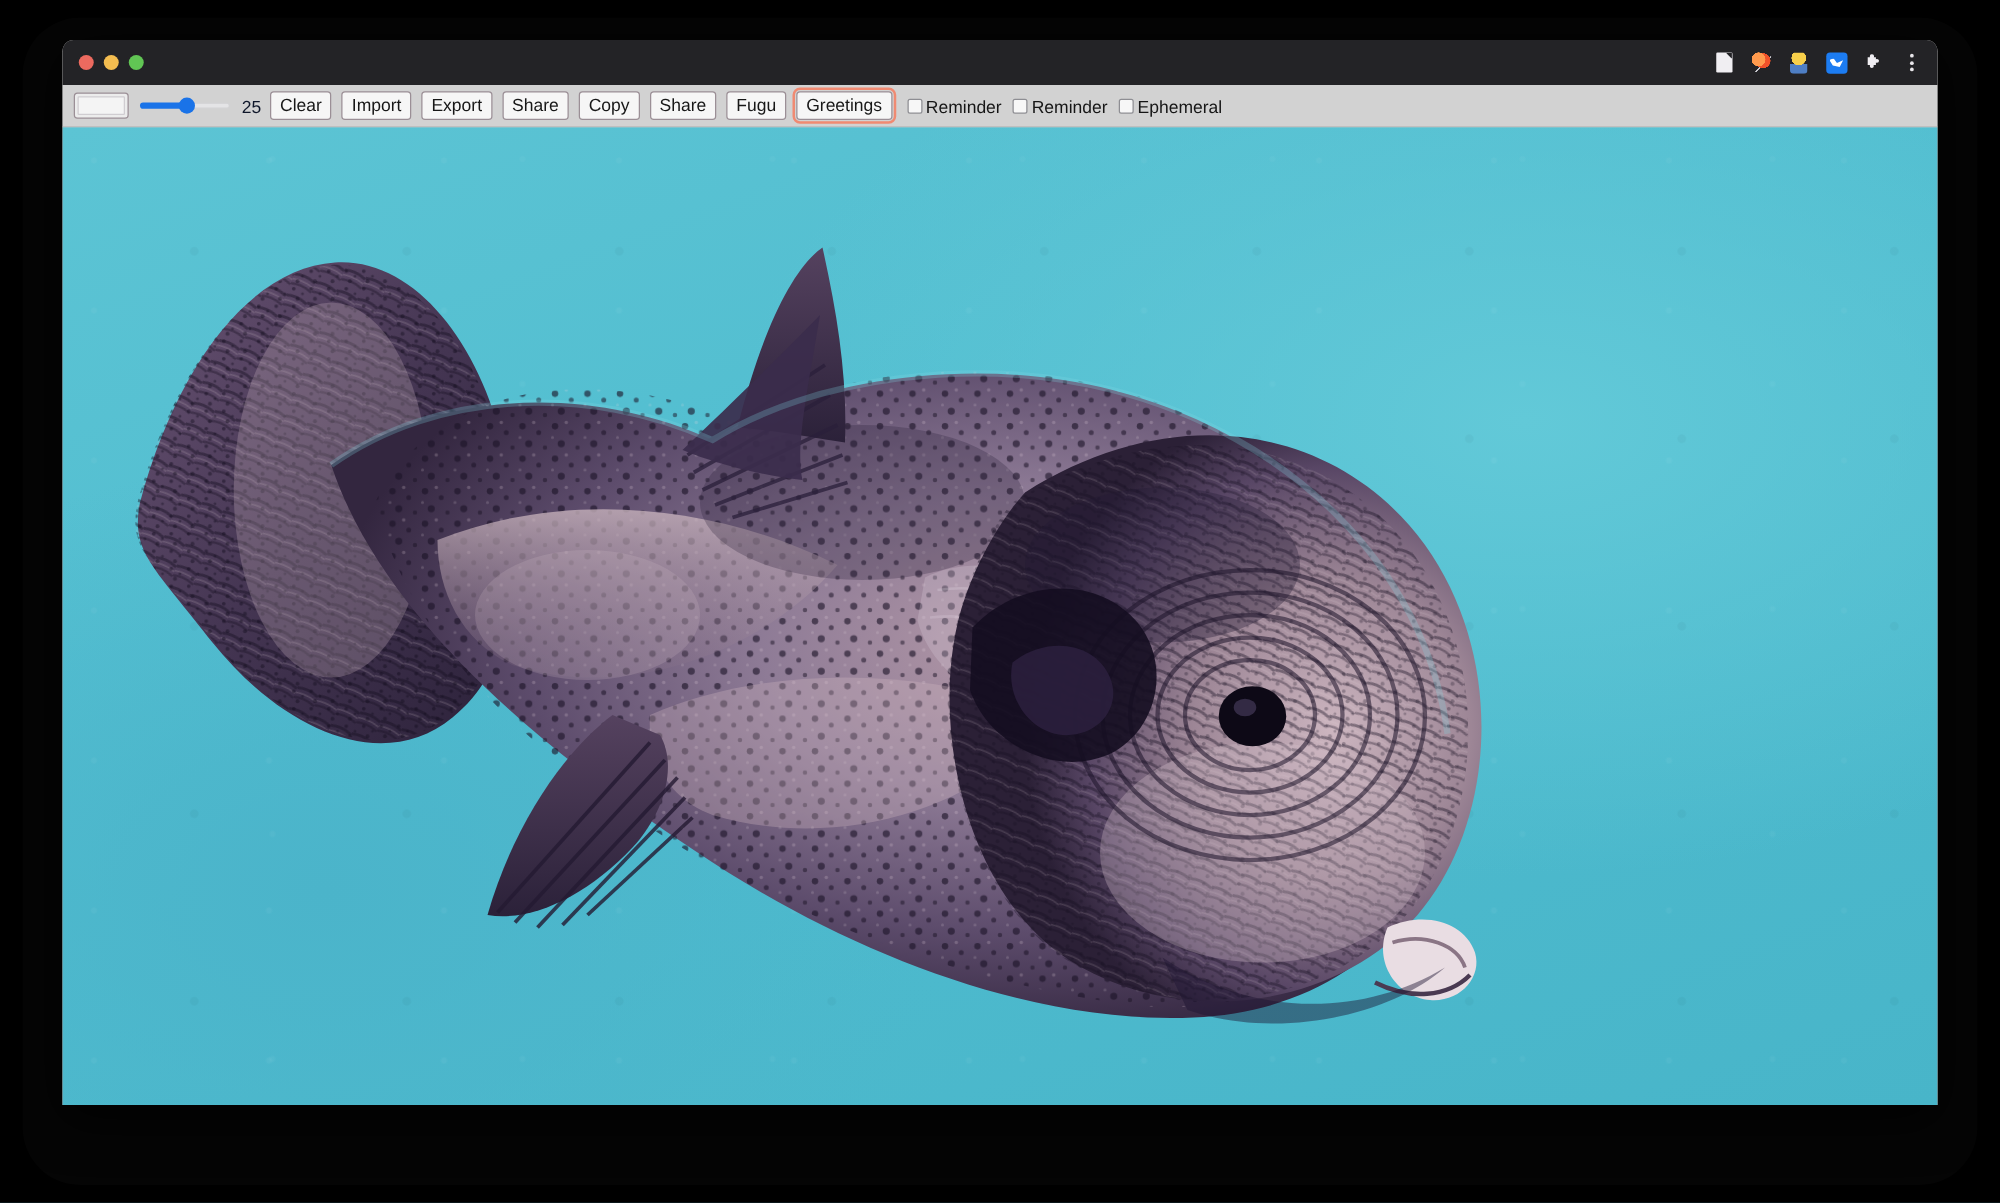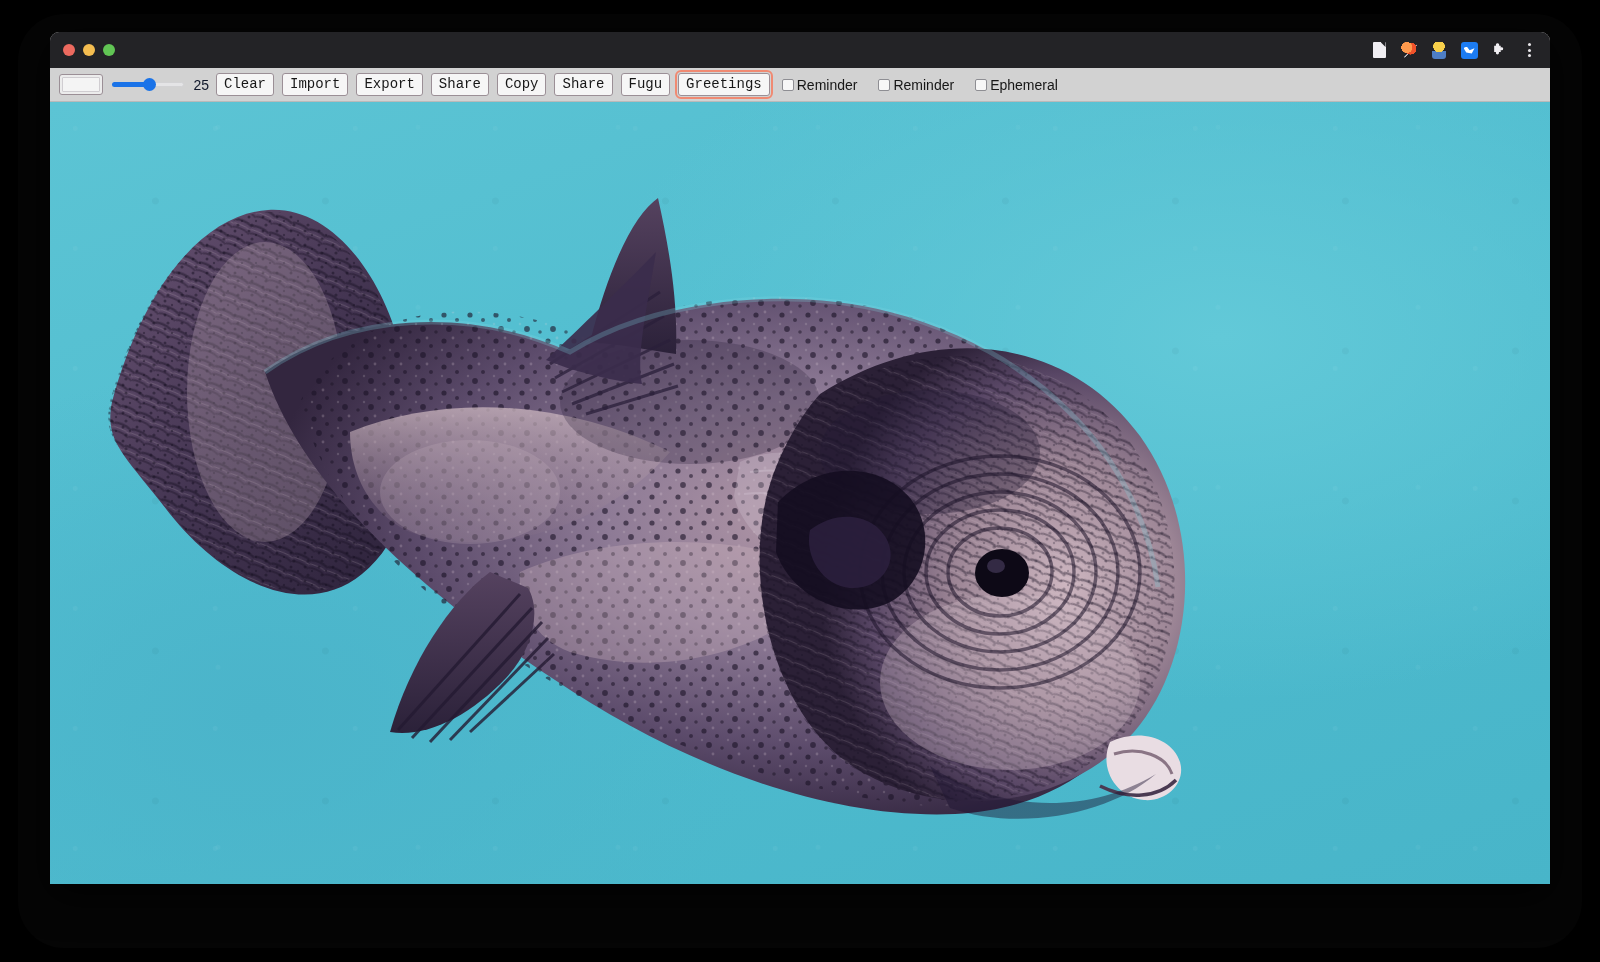--- a/index.html
+++ b/index.html
@@ -234,41 +234,41 @@
 
   .range-value {
     font-size: 14px;
     color: #0f172a;
     margin-right: 7px;
     min-width: 18px;
     text-align: right;
   }
 
   .tbtn {
-    font-family: Liberation Mono, monospace;
+    font-family: Liberation Sans, sans-serif;
     font-size: 14px;
     color: #171717;
     background: #f6f6f6;
     border: 1px solid #9b8f96;
     border-radius: 3px;
     padding: 2px 7px 3px 7px;
     margin-right: 8px;
     line-height: 16px;
     cursor: default;
   }
   .tbtn-focused {
     outline: 2px solid #f08a72;
     outline-offset: 1px;
     border-color: #9b8f96;
   }
 
   .check-group {
     display: flex;
     align-items: flex-end;
-    gap: 12px;
+    gap: 0;
     margin-left: 4px;
   }
   .check-item {
     display: flex;
     align-items: center;
     margin-right: 9px;
     gap: 3px;
   }
   .cbox {
     width: 12px;

